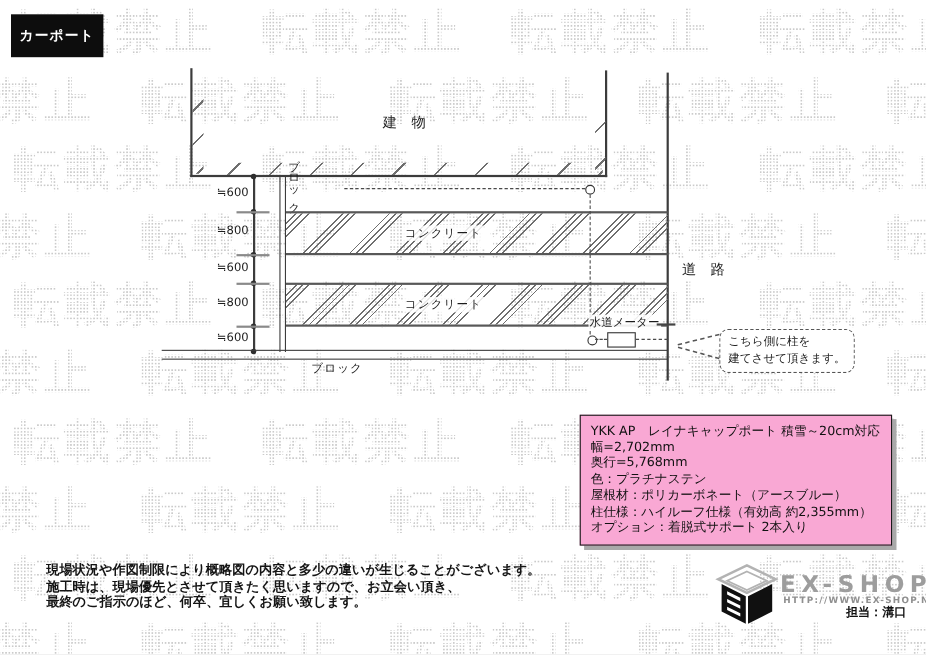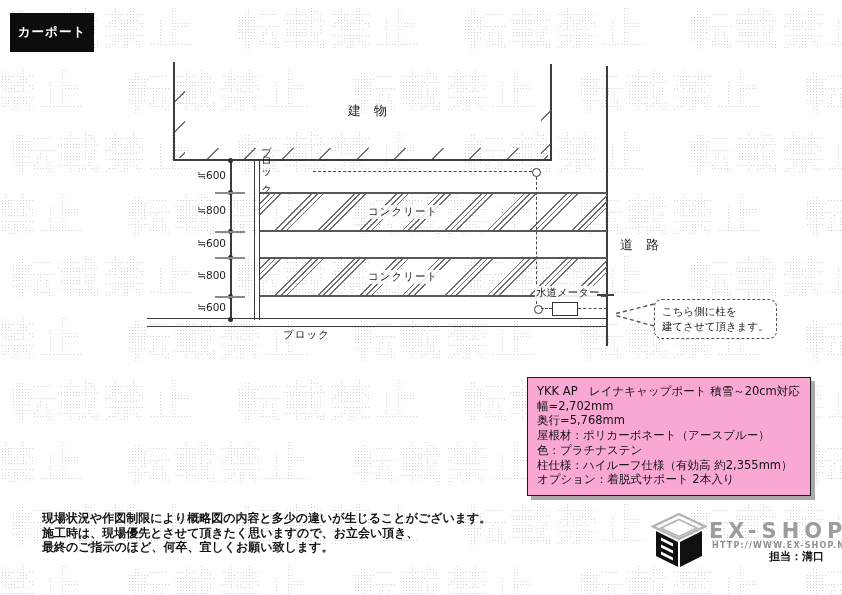--- a/index.html
+++ b/index.html
@@ -209,22 +209,22 @@
     <div class="abs callout z3" style="left:654px;top:299px;">
       <div>こちら側に柱を</div>
       <div>建てさせて頂きます。</div>
     </div>
   </div>
 
   <div class="abs spec-box">
     <p>YKK AP　レイナキャップポート 積雪～20cm対応</p>
     <p>幅=2,702mm</p>
     <p>奥行=5,768mm</p>
+    <p>色：プラチナステン</p>
     <p>屋根材：ポリカーボネート（アースブルー）</p>
-    <p>色：プラチナステン</p>
     <p>柱仕様：ハイルーフ仕様（有効高 約2,355mm）</p>
     <p>オプション：着脱式サポート 2本入り</p>
   </div>
 
   <div class="abs notes">
     <p>現場状況や作図制限により概略図の内容と多少の違いが生じることがございます。</p>
     <p>施工時は、現場優先とさせて頂きたく思いますので、お立会い頂き、</p>
     <p>最終のご指示のほど、何卒、宜しくお願い致します。</p>
   </div>
 

